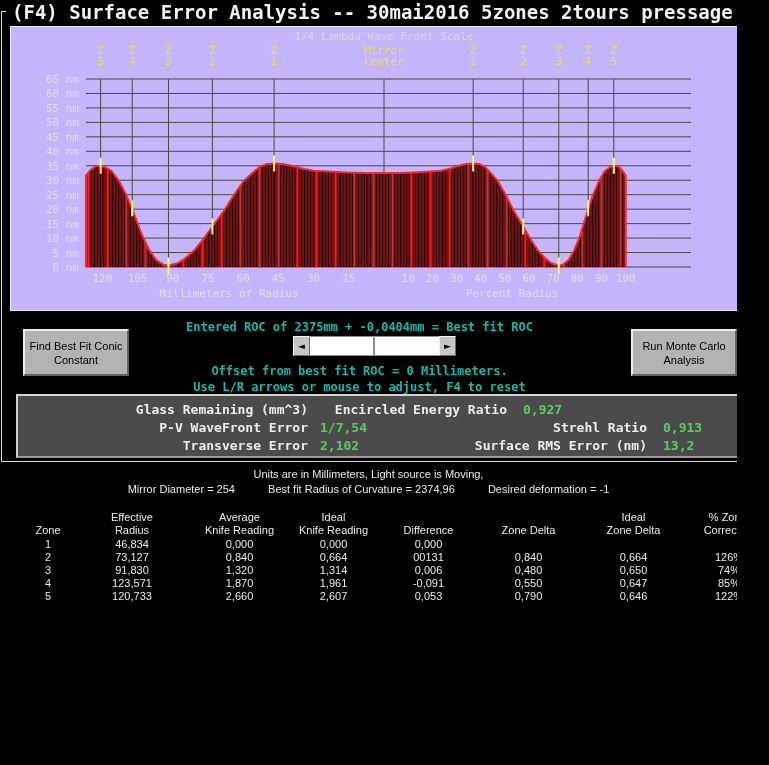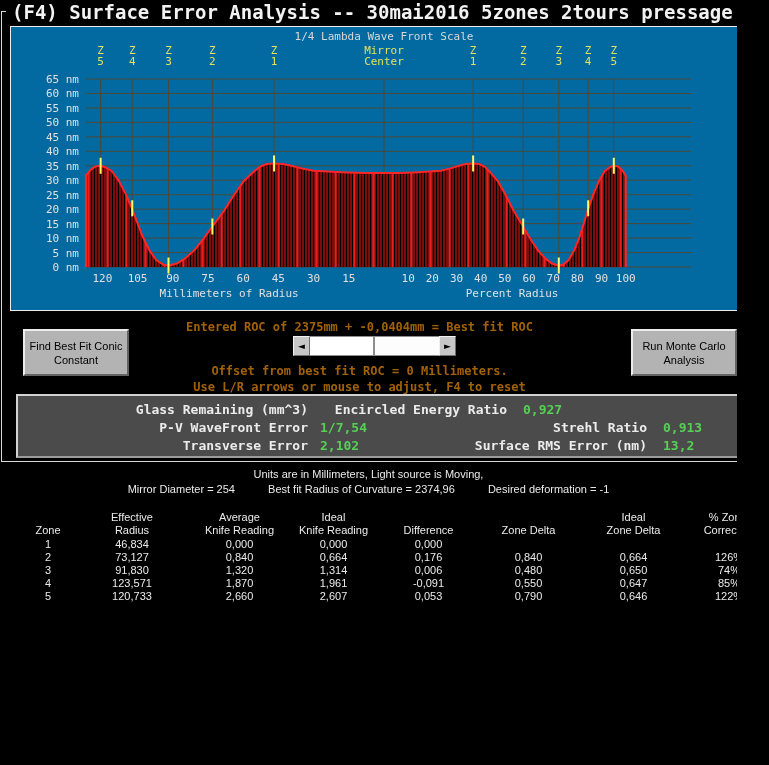--- a/index.html
+++ b/index.html
@@ -4,23 +4,23 @@
 <style>
   html,body{margin:0;padding:0;background:#000;}
   .page{position:relative;width:737px;height:765px;background:#000;overflow:hidden;
         font-family:"DejaVu Sans Mono",monospace;}
   
   .window-title{position:absolute;top:0;left:6px;height:24px;z-index:6;background:#000;
     padding:0 6px;color:#f2f2f2;font:bold 19px "DejaVu Sans Mono",monospace;white-space:nowrap;line-height:24px;}
   
   .outer-frame{position:absolute;left:1px;top:11px;width:763px;height:449px;border:1px solid #d9d9d9;z-index:1;}
   
-  .chart-box{position:absolute;left:10px;top:26px;width:745px;height:283px;border:1px solid #ededed;background:#0369a1;z-index:3;}
-  
-  .green-line{position:absolute;left:0;right:18px;text-align:center;color:#a16207;
+  .chart-box{position:absolute;left:10px;top:26px;width:745px;height:283px;border:1px solid #ededed;background:#c4b5fd;z-index:3;}
+  
+  .green-line{position:absolute;left:0;right:18px;text-align:center;color:#14b8a6;
     font:bold 12px "DejaVu Sans Mono",monospace;z-index:4;}
   .roc-line{top:320px;}
   .offset-line{top:364px;}
   .hint-line{top:380px;}
   
   .scrollbar{position:absolute;left:293px;top:336px;width:163px;height:20px;display:flex;z-index:4;}
   .sb-btn{width:17px;height:20px;background:#c6c6c6;border:1px solid;border-color:#f2f2f2 #6d6d6d #6d6d6d #f2f2f2;
     box-sizing:border-box;display:flex;align-items:center;justify-content:center;padding:0;
     font:9px "DejaVu Sans",sans-serif;color:#000;cursor:pointer;}
   .sb-track{position:relative;flex:1;background:#fdfdfd;border-top:1px solid #8e8e8e;border-bottom:1px solid #8e8e8e;box-sizing:border-box;}
@@ -262,21 +262,21 @@
         <div class="td" style="width: 95px;">0,000</div>
         <div class="td" style="width: 105px;"></div>
         <div class="td" style="width: 105px;"></div>
         <div class="td" style="width: 86px;"></div>
       </div>
       <div class="zt-row">
         <div class="td" style="width: 46px;">2</div>
         <div class="td" style="width: 122px;">73,127</div>
         <div class="td" style="width: 93px;">0,840</div>
         <div class="td" style="width: 95px;">0,664</div>
-        <div class="td" style="width: 95px;">0,176</div>
+        <div class="td" style="width: 95px;">00131</div>
         <div class="td" style="width: 105px;">0,840</div>
         <div class="td" style="width: 105px;">0,664</div>
         <div class="td" style="width: 86px;">126%</div>
       </div>
       <div class="zt-row">
         <div class="td" style="width: 46px;">3</div>
         <div class="td" style="width: 122px;">91,830</div>
         <div class="td" style="width: 93px;">1,320</div>
         <div class="td" style="width: 95px;">1,314</div>
         <div class="td" style="width: 95px;">0,006</div>

